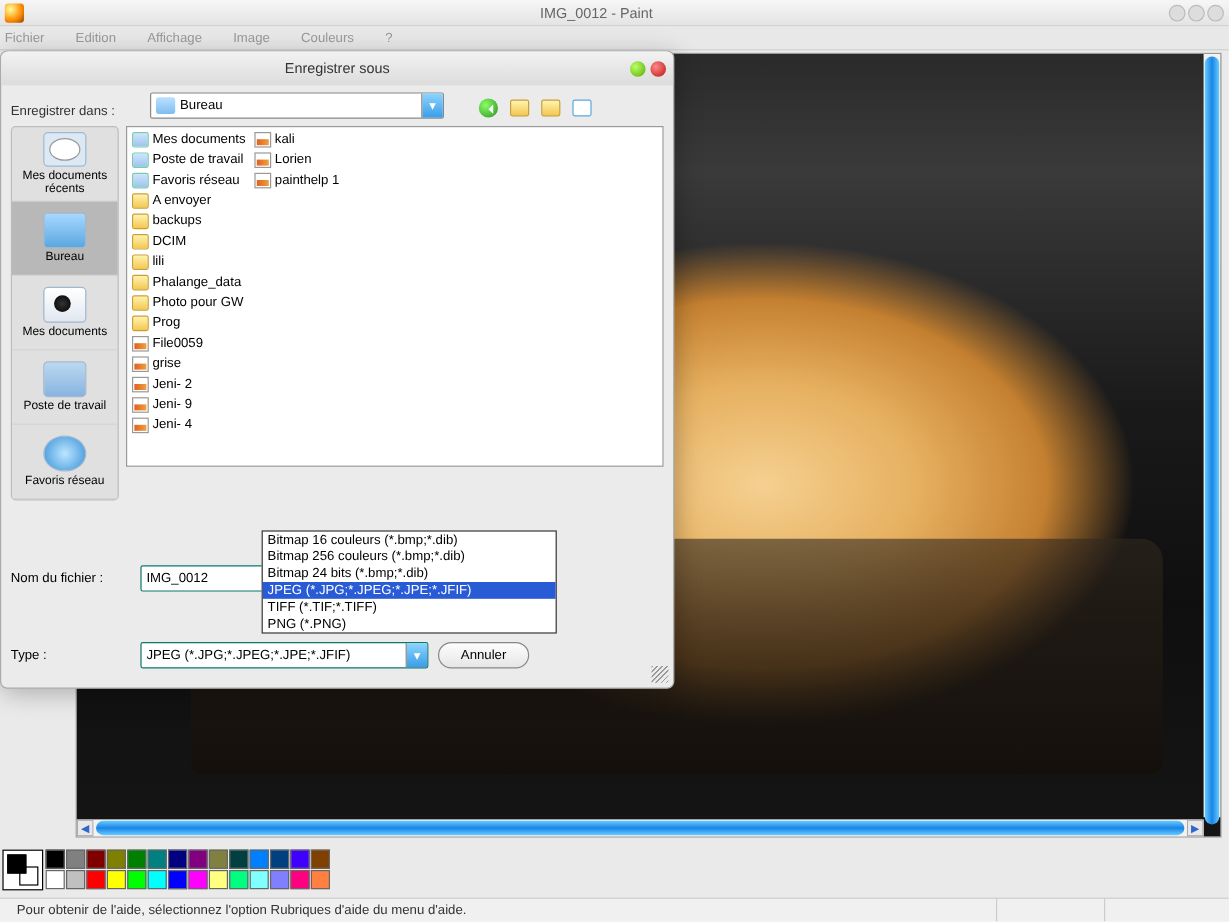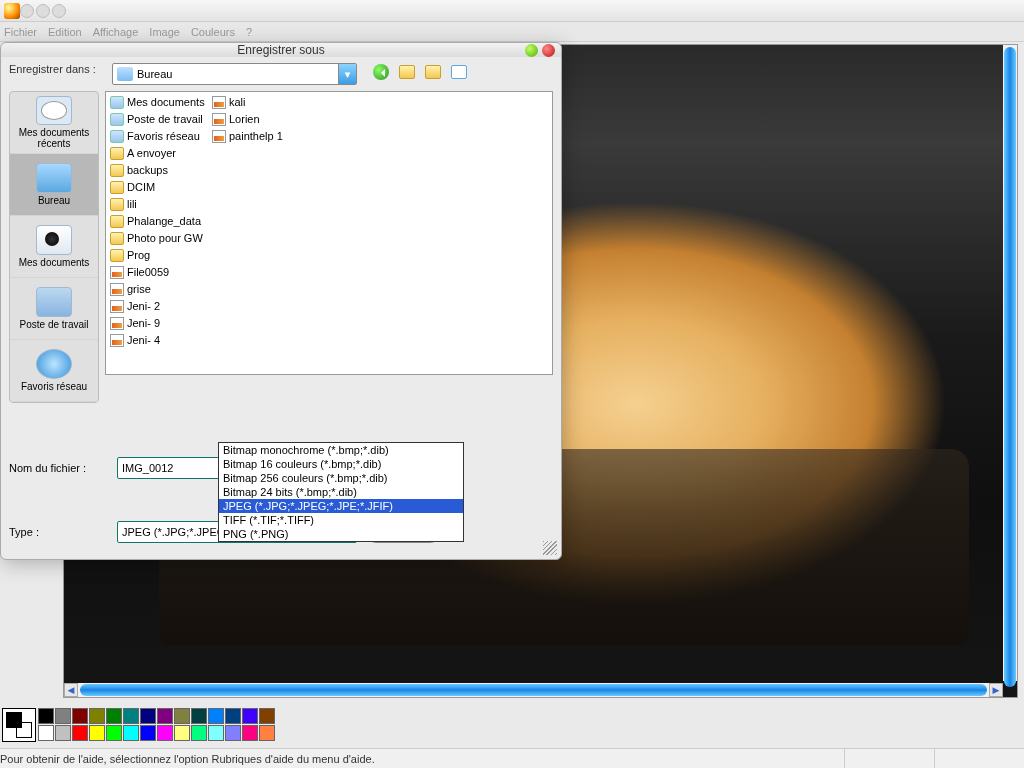--- a/index.html
+++ b/index.html
@@ -6,21 +6,21 @@
 body { width: 1024px; height: 768px; background: #eaeaea; overflow: hidden; position: relative; font-size: 11px; }
 
 
 .titlebar { height: 22px; background: linear-gradient(#f6f6f6,#e4e4e4); display: flex; align-items: center; border-bottom: 1px solid #ccc; }
 .titlebar .app-icon { width: 16px; height: 16px; margin-left: 4px; background: radial-gradient(circle at 30% 30%, #ff9, #f80 60%, #840); border-radius: 3px; }
 .titlebar .title { flex: 1; text-align: center; color: #666; font-size: 12px; }
 .titlebar .winctl { display: flex; gap: 2px; margin-right: 4px; }
 .titlebar .winctl span { width: 14px; height: 14px; border-radius: 50%; background: #ddd; border: 1px solid #bbb; }
 
 
-.menubar { height: 20px; background: #e8e8e8; display: flex; align-items: center; padding: 0 4px; gap: 11px; border-bottom: 1px solid #d0d0d0; color: #999; font-size: 11px; }
+.menubar { height: 20px; background: #e8e8e8; display: flex; align-items: center; padding: 0 4px; gap: 26px; border-bottom: 1px solid #d0d0d0; color: #999; font-size: 11px; }
 
 
 .canvas-wrap { position: absolute; left: 63px; top: 44px; right: 6px; bottom: 70px; background: #fff; border: 1px solid #999; }
 .canvas-img { position: absolute; inset: 0; background:
   radial-gradient(ellipse 430px 280px at 60% 55%, #f5d090 0%, #e6b060 30%, #c48030 55%, rgba(0,0,0,0) 72%),
   linear-gradient(180deg, #2a2a2a 0%, #3a3a3a 15%, #1a1a1a 45%, #0f0f0f 70%, #151515 100%);
 }
 .canvas-img::after { content:""; position:absolute; left:10%; right:5%; bottom:8%; height:30%; background: linear-gradient(180deg, rgba(50,40,30,0.6), rgba(20,15,10,0.9)); border-radius: 18px 18px 10px 10px; }
 .vscroll { position: absolute; right: 0; top: 0; bottom: 16px; width: 14px; background: #f2f2f2; }
 .vscroll .thumb { position: absolute; top: 2px; left: 1px; right: 1px; height: 640px; background: linear-gradient(90deg,#6cf,#1a84e6,#6cf); border-radius: 7px; }
@@ -31,33 +31,33 @@
 
 
 .palette { position:absolute; left:2px; bottom:22px; height:38px; display:flex; }
 .palette .cur { width:34px; height:34px; border:1px solid #000; background:#fff; position:relative; }
 .palette .cur::before { content:""; position:absolute; left:3px; top:3px; width:14px; height:14px; background:#000; border:1px solid #000; z-index:2; }
 .palette .cur::after { content:""; position:absolute; right:3px; bottom:3px; width:14px; height:14px; background:#fff; border:1px solid #000; }
 .palette .grid { display:grid; grid-template-columns: repeat(14, 16px); grid-template-rows: repeat(2, 16px); gap:1px; margin-left:2px; }
 .palette .grid span { border:1px solid #666; }
 
 
-.statusbar { position:absolute; left:0; right:0; bottom:0; height:20px; background:#f0f0f0; border-top:1px solid #ccc; display:flex; align-items:center; padding:0 0; color:#333; font-size:11px; }
+.statusbar { position:absolute; left:0; right:0; bottom:0; height:20px; background:#f0f0f0; border-top:1px solid #ccc; display:flex; align-items:center; padding:0 14px; color:#333; font-size:11px; }
 .statusbar .cell { border-left:1px solid #ccc; width:90px; height:100%; margin-left:auto; }
 .statusbar .cell + .cell { margin-left:0; }
 
 
 .dialog { position:absolute; left:0; top:42px; width:562px; background:#ebebeb; border:1px solid #aaa; border-radius:6px; box-shadow: 2px 4px 20px rgba(0,0,0,0.25); }
-.dialog .dlg-title { height:14px; background:linear-gradient(#f2f2f2,#dcdcdc); border-radius:6px 6px 0 0; display:flex; align-items:center; justify-content:center; font-size:12px; color:#333; position:relative; }
+.dialog .dlg-title { height:28px; background:linear-gradient(#f2f2f2,#dcdcdc); border-radius:6px 6px 0 0; display:flex; align-items:center; justify-content:center; font-size:12px; color:#333; position:relative; }
 .dlg-title .dots { position:absolute; right:6px; display:flex; gap:4px; }
 .dlg-title .dots span { width:13px; height:13px; border-radius:50%; }
 .dlg-title .dots .min { background:radial-gradient(circle at 35% 35%, #bf6, #5a0); }
 .dlg-title .dots .cls { background:radial-gradient(circle at 35% 35%, #f88, #b11); }
 
-.lookin-row { display:flex; align-items:flex-start; padding:6px 8px; gap:3px; }
+.lookin-row { display:flex; align-items:flex-end; padding:6px 8px; gap:16px; }
 .lookin-row label { width:100px; color:#333; }
 .lookin-sel { flex:0 0 245px; height:22px; background:#fff; border:1px solid #888; border-radius:2px; display:flex; align-items:center; padding:0 4px; position:relative; }
 .lookin-sel .ico { width:16px; height:14px; background: linear-gradient(#bde0ff,#7dbef0); border-radius:2px; margin-right:4px; }
 .lookin-sel .dd { position:absolute; right:0; top:0; bottom:0; width:18px; background:linear-gradient(#8cd4ff,#3a9de6); border-left:1px solid #888; display:flex; align-items:center; justify-content:center; color:#fff; }
 .nav-icons { display:flex; gap:8px; margin-left:12px; }
 .nav-ico { width:18px; height:18px; display:flex; align-items:center; justify-content:center; }
 .back-ico span { width:16px; height:16px; border-radius:50%; background:radial-gradient(circle at 35% 35%, #8f6, #2a8e20); position:relative; }
 .back-ico span::after { content:""; position:absolute; left:4px; top:5px; border:4px solid transparent; border-right-color:#fff; }
 .up-ico span,.new-ico span,.view-ico span { width:16px; height:14px; background:linear-gradient(#fff3b0,#f3c850); border-radius:2px; border:1px solid #c9a030; }
 .view-ico span { background:#fff; border:1px solid #5aa8e0; }
@@ -98,20 +98,21 @@
 
 .dropdown { position:absolute; left:218px; top:442px; width:246px; background:#fff; border:1px solid #333; z-index:50; font-size:11px; }
 .dropdown .opt { padding:1px 4px; white-space:nowrap; }
 .dropdown .opt.sel { background:#2a5bd7; color:#fff; }
 </style>
 </head>
 <body>
 
 <div class="titlebar">
   <div class="app-icon"></div>
+  <div class="title">IMG_0012 - Paint</div>
   <div class="winctl">
     <span></span>
     <span></span>
     <span></span>
   </div>
 </div>
 
 <div class="menubar">
   <span>Fichier</span>
   <span>Edition</span>
@@ -325,20 +326,19 @@
         <span>JPEG (*.JPG;*.JPEG;*.JPE;*.JFIF)</span>
         <span class="dd">▾</span>
       </div>
       <button class="btn">Annuler</button>
     </div>
   </div>
   <div class="resize-grip"></div>
 </div>
 
 <div class="dropdown" id="type-dropdown">
-    <div class="opt">Bitmap monochrome (*.bmp;*.dib)</div>
     <div class="opt">Bitmap 16 couleurs (*.bmp;*.dib)</div>
     <div class="opt">Bitmap 256 couleurs (*.bmp;*.dib)</div>
     <div class="opt">Bitmap 24 bits (*.bmp;*.dib)</div>
     <div class="opt sel">JPEG (*.JPG;*.JPEG;*.JPE;*.JFIF)</div>
     <div class="opt">TIFF (*.TIF;*.TIFF)</div>
     <div class="opt">PNG (*.PNG)</div>
   </div>
 
 </body></html>

